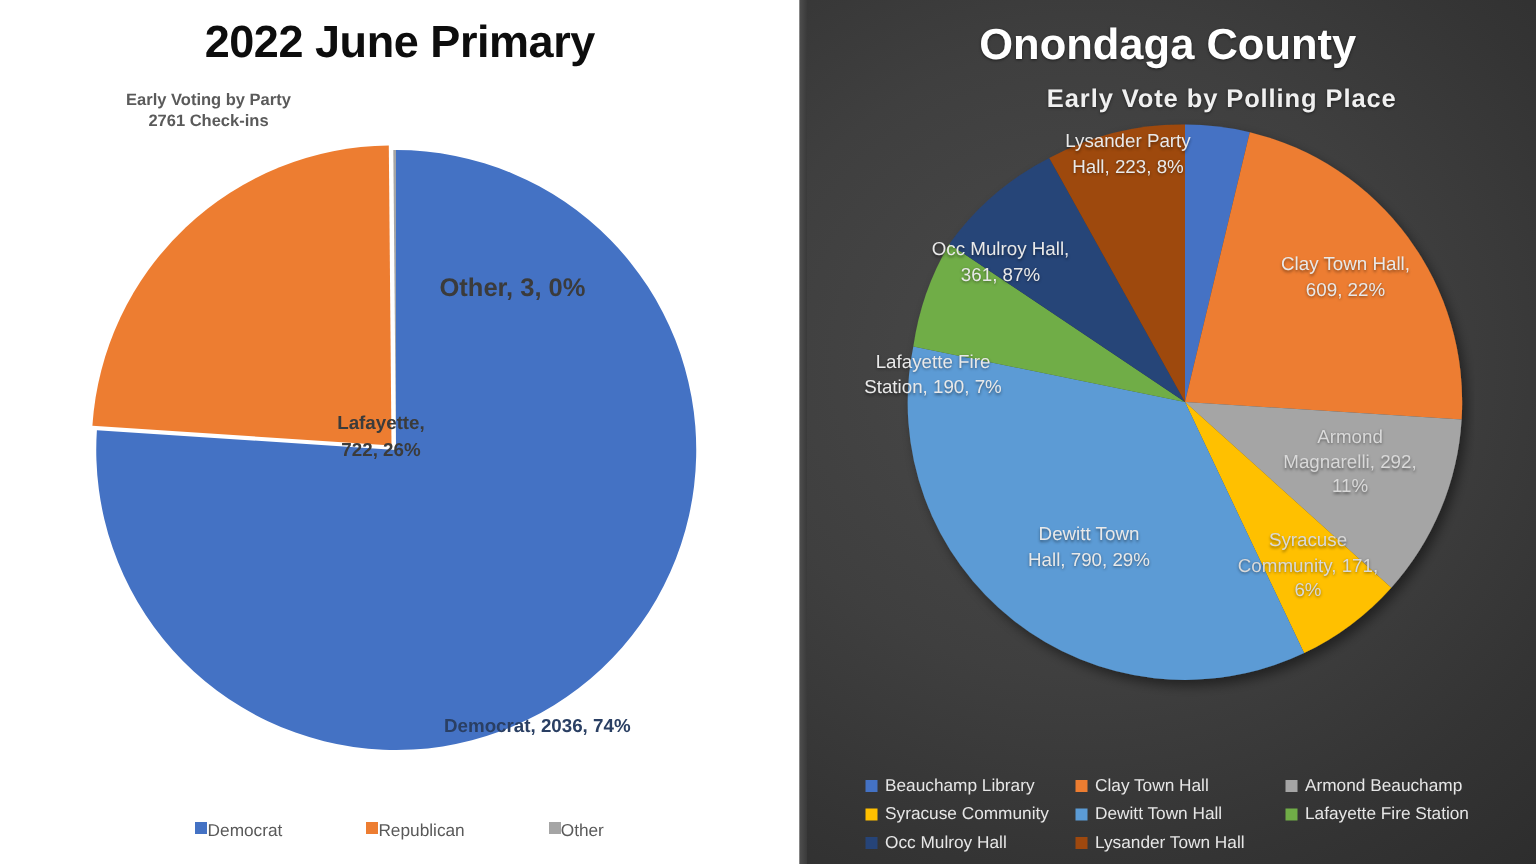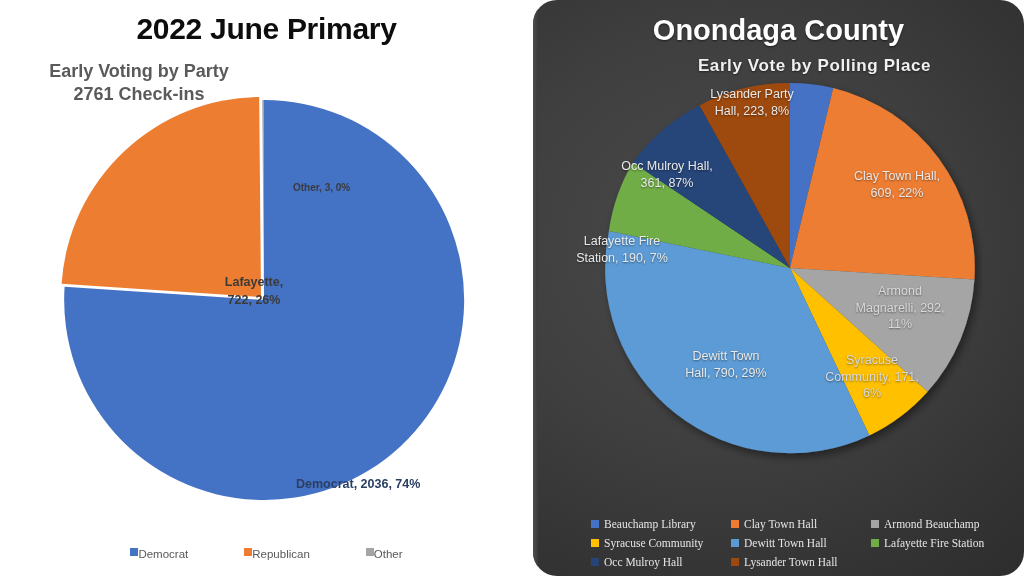--- a/index.html
+++ b/index.html
@@ -39,40 +39,40 @@
     color: #0d0d0d;
     letter-spacing: -0.3px;
     font-family: "Liberation Sans", sans-serif;
   }
   .subtitle-left {
     position: absolute;
     top: 60px;
     left: 14px;
     width: 250px;
     text-align: center;
-    font-size: 18px;
+    font-size: 11px;
     font-weight: bold;
     color: #5a5a5a;
     line-height: 1.28;
   }
   .subtitle-left .line2 { display:block; }
 
   .left-pie-wrap {
     position: absolute;
     left: 52px;
     top: 96px;
     width: 420px;
     height: 412px;
   }
 
   .label-other {
     position: absolute;
     left: 241px;
     top: 86px;
-    font-size: 10px;
+    font-size: 17px;
     font-weight: bold;
     color: #3b3b3b;
     white-space: nowrap;
   }
   .label-republican {
     position: absolute;
     left: 137px;
     top: 177px;
     width: 130px;
     text-align: center;
@@ -116,21 +116,20 @@
   }
 
   
   .panel-right {
     position: relative;
     width: 491px;
     height: 576px;
     flex: 0 0 491px;
     background: radial-gradient(ellipse 120% 95% at 38% 42%, #4a4a4a 0%, #3f3f3f 38%, #343434 62%, #2a2a2a 88%, #232323 100%);
     overflow: hidden;
-    border-radius: 24px;
   }
   .panel-right::before {
     content: "";
     position: absolute;
     left: 0; top: 0; bottom: 0;
     width: 5px;
     background: linear-gradient(to right, #4e4e4e, #3a3a3a);
   }
   .title-right {
     position: absolute;
@@ -173,29 +172,28 @@
     color: #e9e9e9;
     text-shadow: 0 1px 2px rgba(0,0,0,.45);
   }
   .rlabel.dark { color: #d9d9d9; }
 
   .legend-right {
     position: absolute;
     left: 0;
     bottom: 8px;
     width: 491px;
-    padding: 0 10px 0 58px;
+    padding: 0 10px 0 44px;
     box-sizing: border-box;
     display: grid;
     grid-template-columns: 140px 140px 160px;
     row-gap: 7px;
     column-gap: 0px;
     font-size: 11.5px;
     color: #e6e6e6;
-    font-family: Liberation Serif, serif;
   }
   .legend-right .item {
     display: flex;
     align-items: center;
     gap: 5px;
     white-space: nowrap;
   }
 </style>
 </head>
 <body>

